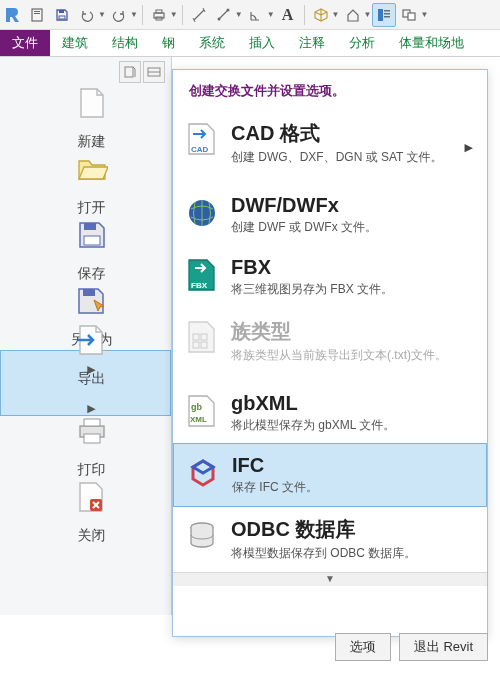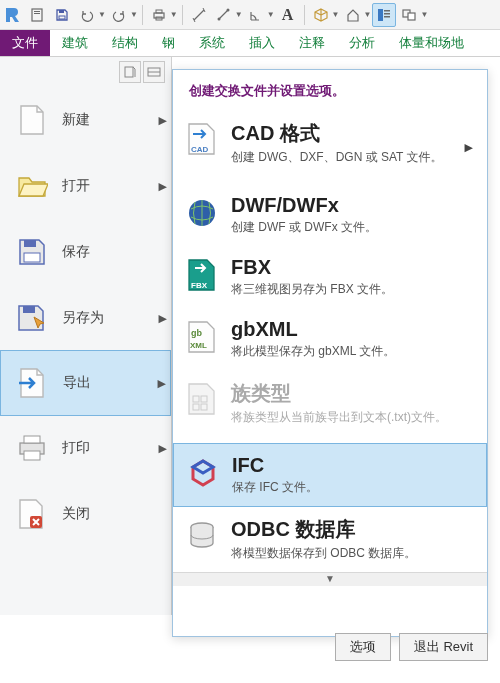--- a/index.html
+++ b/index.html
@@ -10,21 +10,21 @@
   .qat .sep { width: 1px; height: 20px; background: #ccc; margin: 0 3px; }
   .qat .drop { font-size: 8px; color: #666; margin-left: -2px; }
   .qat .active { background: #cde6f7; border: 1px solid #7ab5e0; }
   .ribbon { height: 27px; background: #fff; border-bottom: 1px solid #d0d0d0; display: flex; }
   .ribbon .tab { padding: 0 12px; height: 100%; display: flex; align-items: center; font-size: 13px; color: #15803d; cursor: default; }
   .ribbon .tab.file { background: #701a75; color: #fff; }
   .panel { position: absolute; top: 57px; left: 0; width: 500px; height: 626px; background: #fff; }
   .leftcol { position: absolute; left: 0; top: 0; width: 172px; height: 558px; background: #f5f6f7; border-right: 1px solid #d0d0d0; }
   .recent-row { height: 30px; display: flex; align-items: center; justify-content: flex-end; padding-right: 6px; gap: 2px; }
   .recent-row .rbtn { width: 22px; height: 22px; border: 1px solid #c8c8c8; background: #f3f3f3; display: flex; align-items: center; justify-content: center; }
-  .fitem { height: 66px; display: flex; align-items: center; padding: 0 4px 0 16px; gap: 14px; color: #444; }
+  .fitem { height: 66px; display: flex; align-items: center; padding: 0 4px 0 16px; gap: 14px; color: #444; flex-direction: column; }
   .fitem.sel { background: #cde6f7; border: 1px solid #7ab5e0; margin: -1px 0; justify-content: flex-end; }
   .fitem .ficon { width: 32px; height: 32px; display: flex; align-items: center; justify-content: center; flex-shrink: 0; }
   .fitem .ftxt { flex: 1; font-size: 14px; }
   .fitem .arrow { color: #555; font-size: 11px; }
   .rightcol { position: absolute; left: 172px; top: 12px; width: 316px; height: 568px; background: #fff; border: 1px solid #9fc3e0; box-shadow: 0 2px 10px rgba(0,0,0,0.15); }
   .rightcol .header { padding: 12px 16px 10px 16px; font-size: 13px; font-weight: bold; color: #701a75; }
   .eitem { display: flex; padding: 10px 14px 10px 12px; gap: 12px; align-items: flex-start; min-height: 62px; }
   .eitem.tall { min-height: 74px; }
   .eitem.hover { background: #cde6f7; border: 1px solid #7ab5e0; margin: -1px 0; }
   .eitem .eicon { width: 34px; height: 34px; flex-shrink: 0; display: flex; align-items: center; justify-content: center; margin-top: 2px; }
@@ -288,50 +288,50 @@
             <text x="6" y="30" font-size="8" fill="#fff" font-weight="bold">FBX</text>
             <path d="M10 10h10M16 6l4 4-4 4" stroke="#fff" stroke-width="2" fill="none"></path>
           </svg>
         </div>
       <div class="etxt">
           <div class="ti">FBX</div>
           <div class="de">将三维视图另存为 FBX 文件。</div>
         </div>
     </div>
 
-    <div class="eitem">
-      <div class="eicon">
-          <svg width="34" height="34">
-            <path d="M4 2h18l7 7v23H4z" fill="#fdfdfd" stroke="#b0b0b0" stroke-width="1.3"></path>
-            <text x="6" y="16" font-size="9" fill="#5a8a3a" font-weight="bold">gb</text>
-            <text x="5" y="28" font-size="8" fill="#5a8a3a" font-weight="bold">XML</text>
-          </svg>
-        </div>
-      <div class="etxt">
-          <div class="ti">gbXML</div>
-          <div class="de">将此模型保存为 gbXML 文件。</div>
-        </div>
-    </div>
-
     <div class="eitem tall disabled">
       <div class="eicon">
           <svg width="34" height="34">
             <path d="M4 2h18l7 7v23H4z" fill="#f4f4f4" stroke="#d0d0d0" stroke-width="1.3"></path>
             <rect x="8" y="14" width="6" height="6" fill="none" stroke="#ccc"></rect>
             <rect x="16" y="14" width="6" height="6" fill="none" stroke="#ccc"></rect>
             <rect x="8" y="22" width="6" height="6" fill="none" stroke="#ccc"></rect>
             <rect x="16" y="22" width="6" height="6" fill="none" stroke="#ccc"></rect>
           </svg>
         </div>
       <div class="etxt">
           <div class="ti">族类型</div>
           <div class="de">将族类型从当前族导出到文本(.txt)文件。</div>
         </div>
     </div>
 
+    <div class="eitem">
+      <div class="eicon">
+          <svg width="34" height="34">
+            <path d="M4 2h18l7 7v23H4z" fill="#fdfdfd" stroke="#b0b0b0" stroke-width="1.3"></path>
+            <text x="6" y="16" font-size="9" fill="#5a8a3a" font-weight="bold">gb</text>
+            <text x="5" y="28" font-size="8" fill="#5a8a3a" font-weight="bold">XML</text>
+          </svg>
+        </div>
+      <div class="etxt">
+          <div class="ti">gbXML</div>
+          <div class="de">将此模型保存为 gbXML 文件。</div>
+        </div>
+    </div>
+
     <div class="eitem hover">
       <div class="eicon">
           <svg width="32" height="32">
             <path d="M16 4l10 6v12l-10 6-10-6V10z" fill="none" stroke="#d14050" stroke-width="3"></path>
             <path d="M16 4l10 6-10 6-10-6z" fill="none" stroke="#3a5fc2" stroke-width="3"></path>
           </svg>
         </div>
       <div class="etxt">
           <div class="ti">IFC</div>
           <div class="de">保存 IFC 文件。</div>

